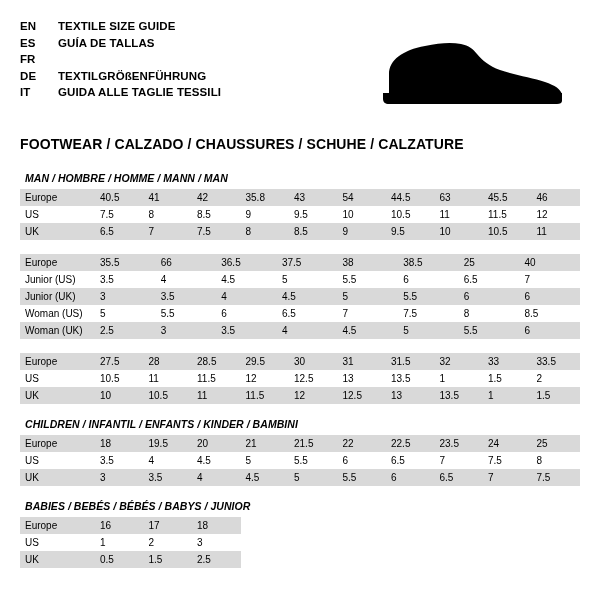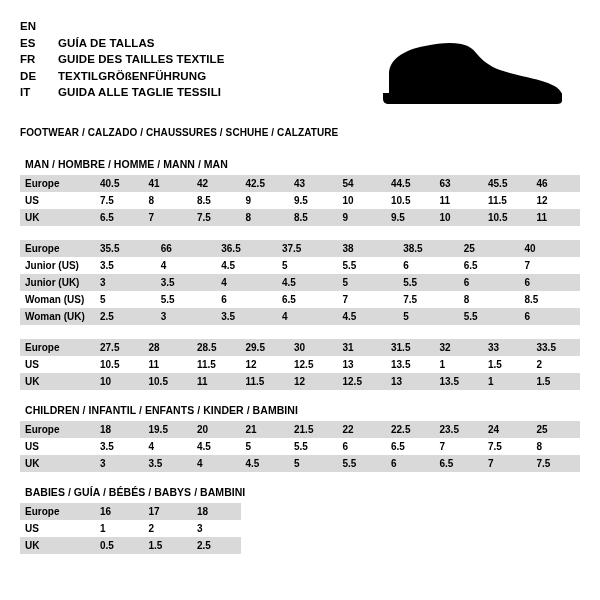--- a/index.html
+++ b/index.html
@@ -49,41 +49,41 @@
 
   .shoe-art {
     width: 185px;
     height: 80px;
     margin-right: 14px;
     margin-top: 12px;
     flex: none;
   }
 
   .footwear-title {
-    font-size: 10px;
+    font-size: 14px;
     font-weight: bold;
-    margin-top: 17px;
+    margin-top: 26px;
     letter-spacing: 0.1px;
   }
 
   
   .section {
     margin-top: 0;
   }
   .section-title {
     font-size: 10.5px;
     font-weight: bold;
     padding: 0 0 5px 5px;
     letter-spacing: 0.05px;
+    font-style: italic;
   }
   table.size-table {
     border-collapse: collapse;
     width: 100%;
     table-layout: fixed;
-    font-weight: bold;
   }
   table.size-table td {
     font-size: 10px;
     height: 17px;
     padding: 0 0 0 5px;
     white-space: nowrap;
     overflow: hidden;
   }
   tr.row-shaded td {
     background: #d9d9d9;
@@ -101,28 +101,28 @@
 </style>
 </head>
 <body>
 
 <div class="page">
 
   <div class="header">
     <div class="lang-list">
       <div class="lang-row">
         <span class="lang-code">EN</span>
+        <span class="lang-text">TEXTILE SIZE GUIDE</span>
       </div>
       <div class="lang-row">
         <span class="lang-code">ES</span>
         <span class="lang-text">GUÍA DE TALLAS</span>
       </div>
       <div class="lang-row">
         <span class="lang-code">FR</span>
-        <span class="lang-text">GUIDE DES TAILLES TEXTILE</span>
       </div>
       <div class="lang-row">
         <span class="lang-code">DE</span>
         <span class="lang-text">TEXTILGRÖßENFÜHRUNG</span>
       </div>
       <div class="lang-row">
         <span class="lang-code">IT</span>
         <span class="lang-text">GUIDA ALLE TAGLIE TESSILI</span>
       </div>
     </div>
@@ -139,21 +139,21 @@
 
   <div class="section">
     <div class="section-title">MAN / HOMBRE / HOMME / MANN / MAN</div>
     <table class="size-table">
       <tbody>
           <tr class="row-shaded">
         <td class="label-col">Europe</td>
         <td>40.5</td>
         <td>41</td>
         <td>42</td>
-        <td>42.5</td>
+        <td>35.8</td>
         <td>43</td>
         <td>54</td>
         <td>44.5</td>
         <td>63</td>
         <td>45.5</td>
         <td>46</td>
       </tr>
       <tr class="row-plain">
         <td class="label-col">US</td>
         <td>7.5</td>
@@ -341,21 +341,21 @@
         <td>7</td>
         <td>7.5</td>
       </tr>
     </tbody>
       </table>
   </div>
 
   <div class="spacer-md"></div>
 
   <div class="section babies-wrap">
-    <div class="section-title">BABIES / GUÍA / BÉBÉS / BABYS / BAMBINI</div>
+    <div class="section-title">BABIES / BEBÉS / BÉBÉS / BABYS / JUNIOR</div>
     <table class="size-table">
       <tbody>
           <tr class="row-shaded">
         <td class="label-col">Europe</td>
         <td>16</td>
         <td>17</td>
         <td>18</td>
         <td style="background: rgb(255, 255, 255);"></td>
         <td style="background: rgb(255, 255, 255);"></td>
         <td style="background: rgb(255, 255, 255);"></td>

